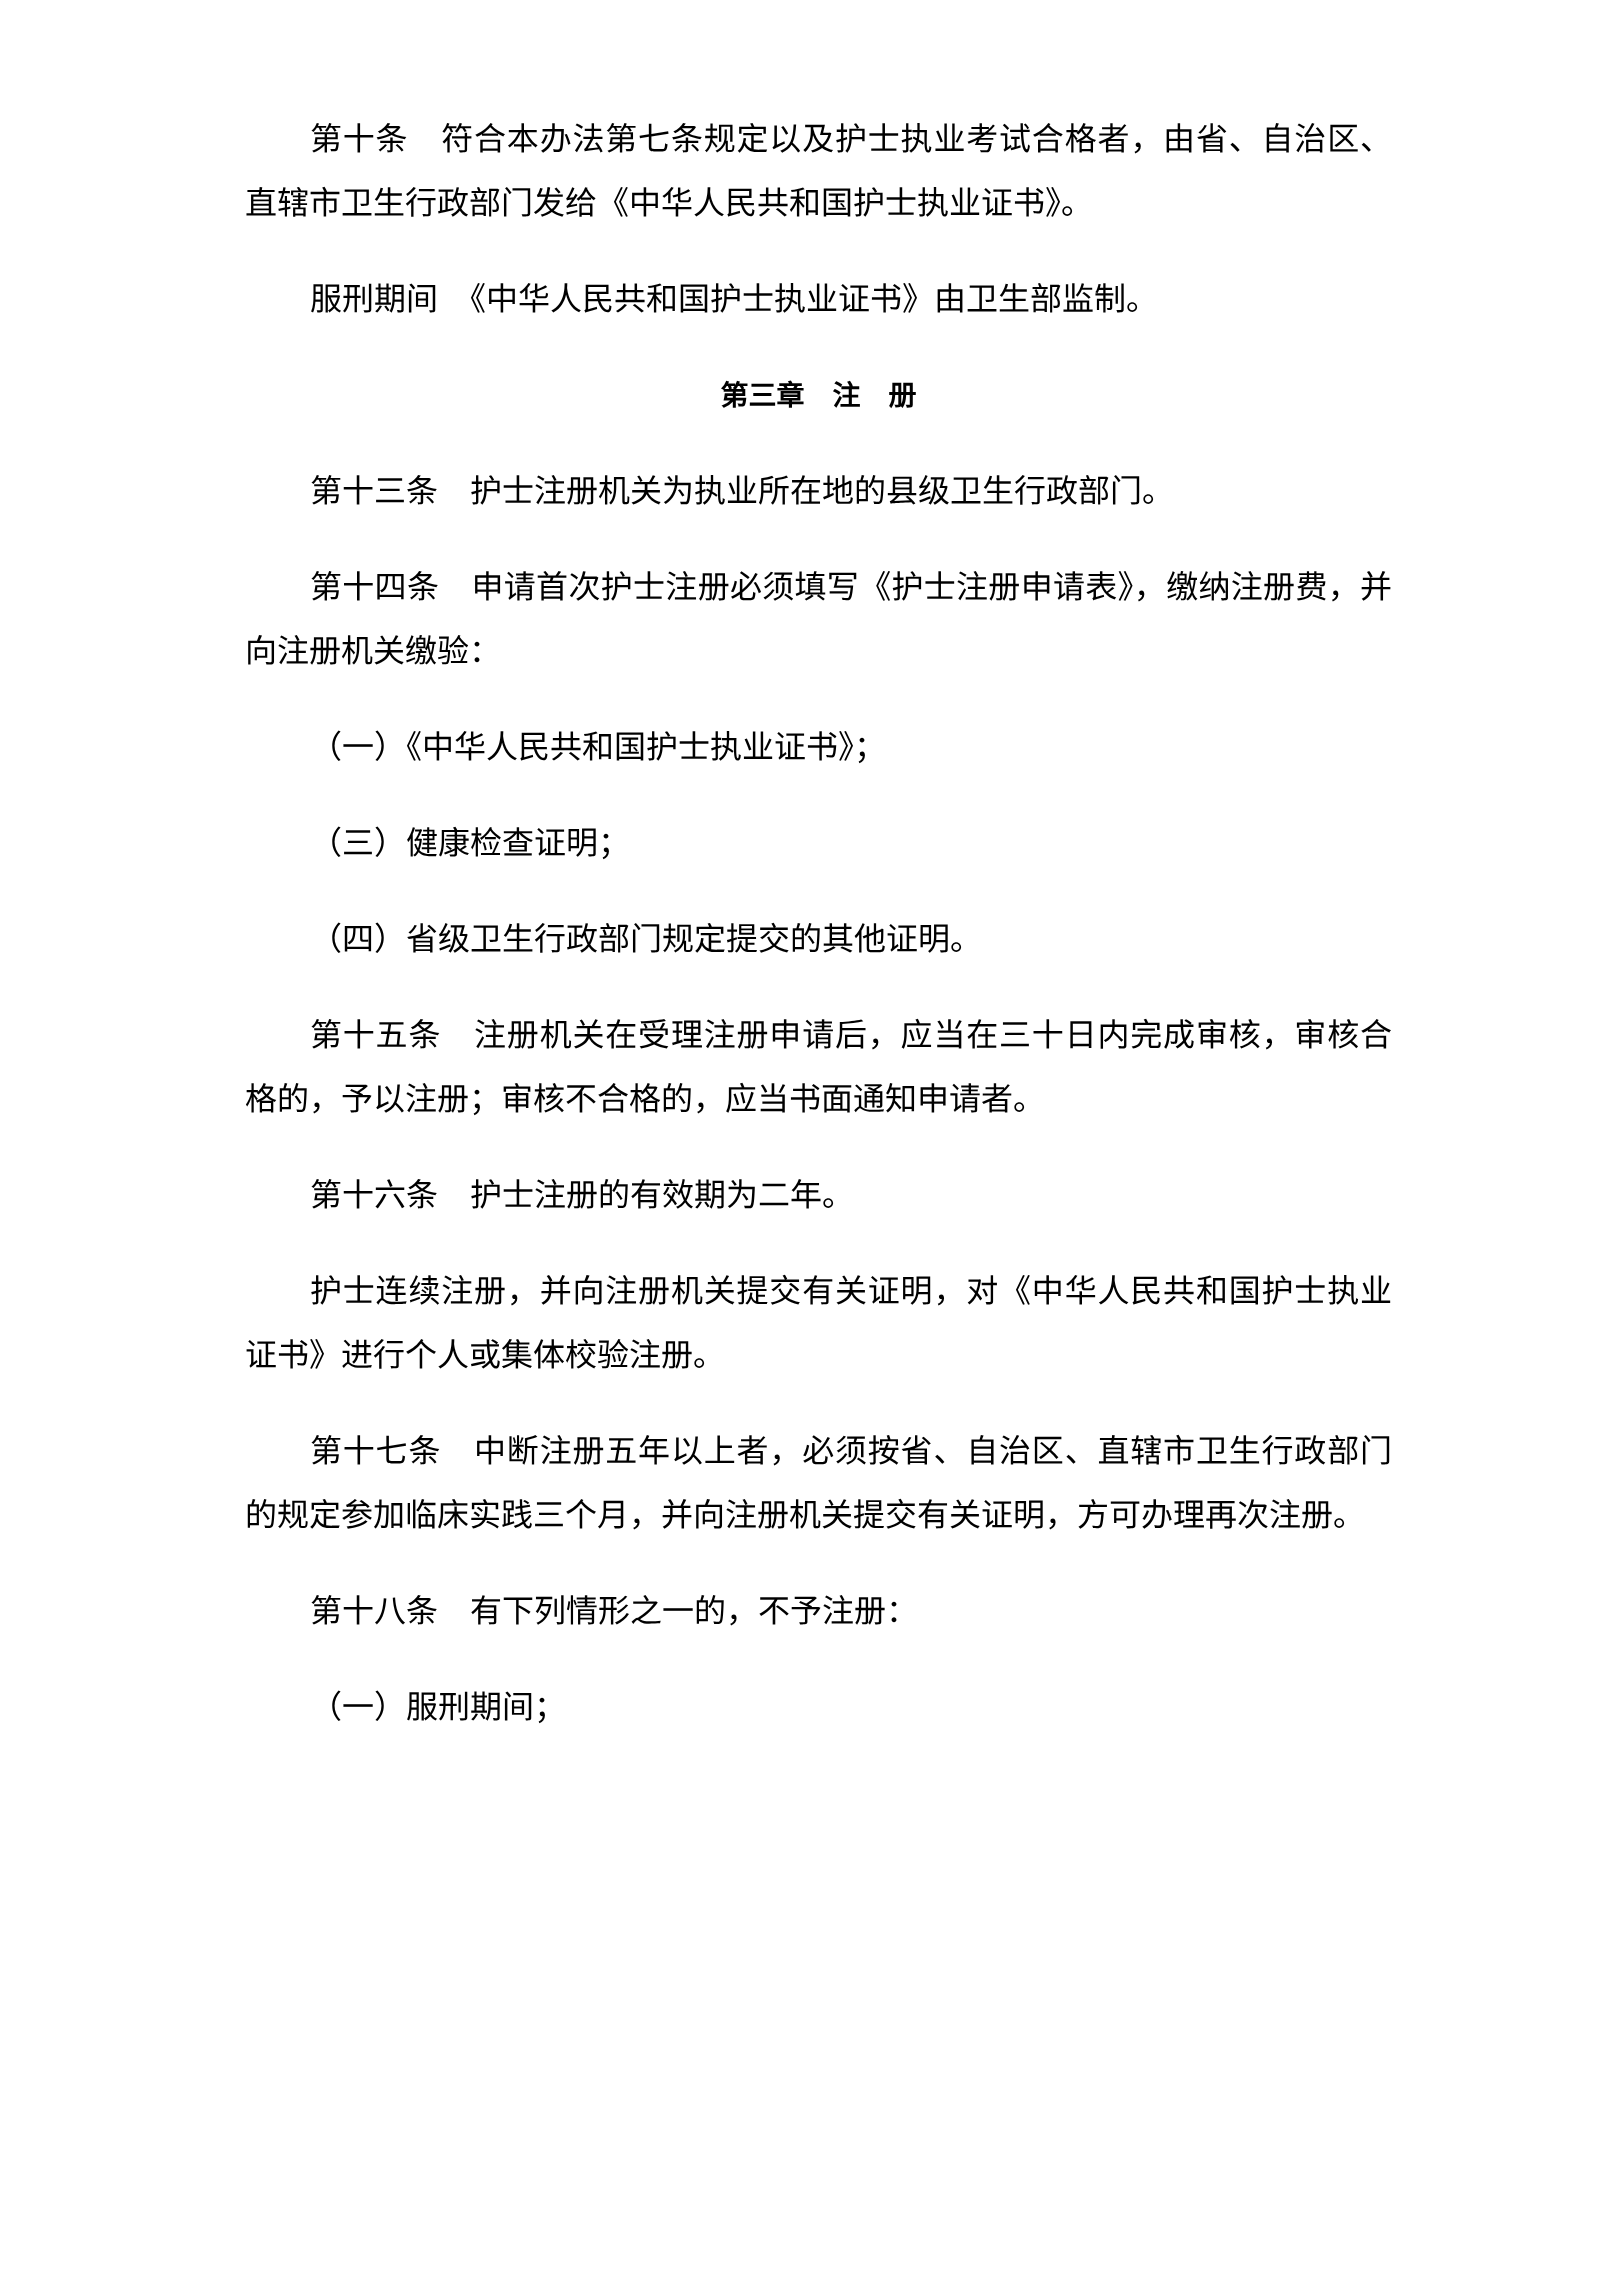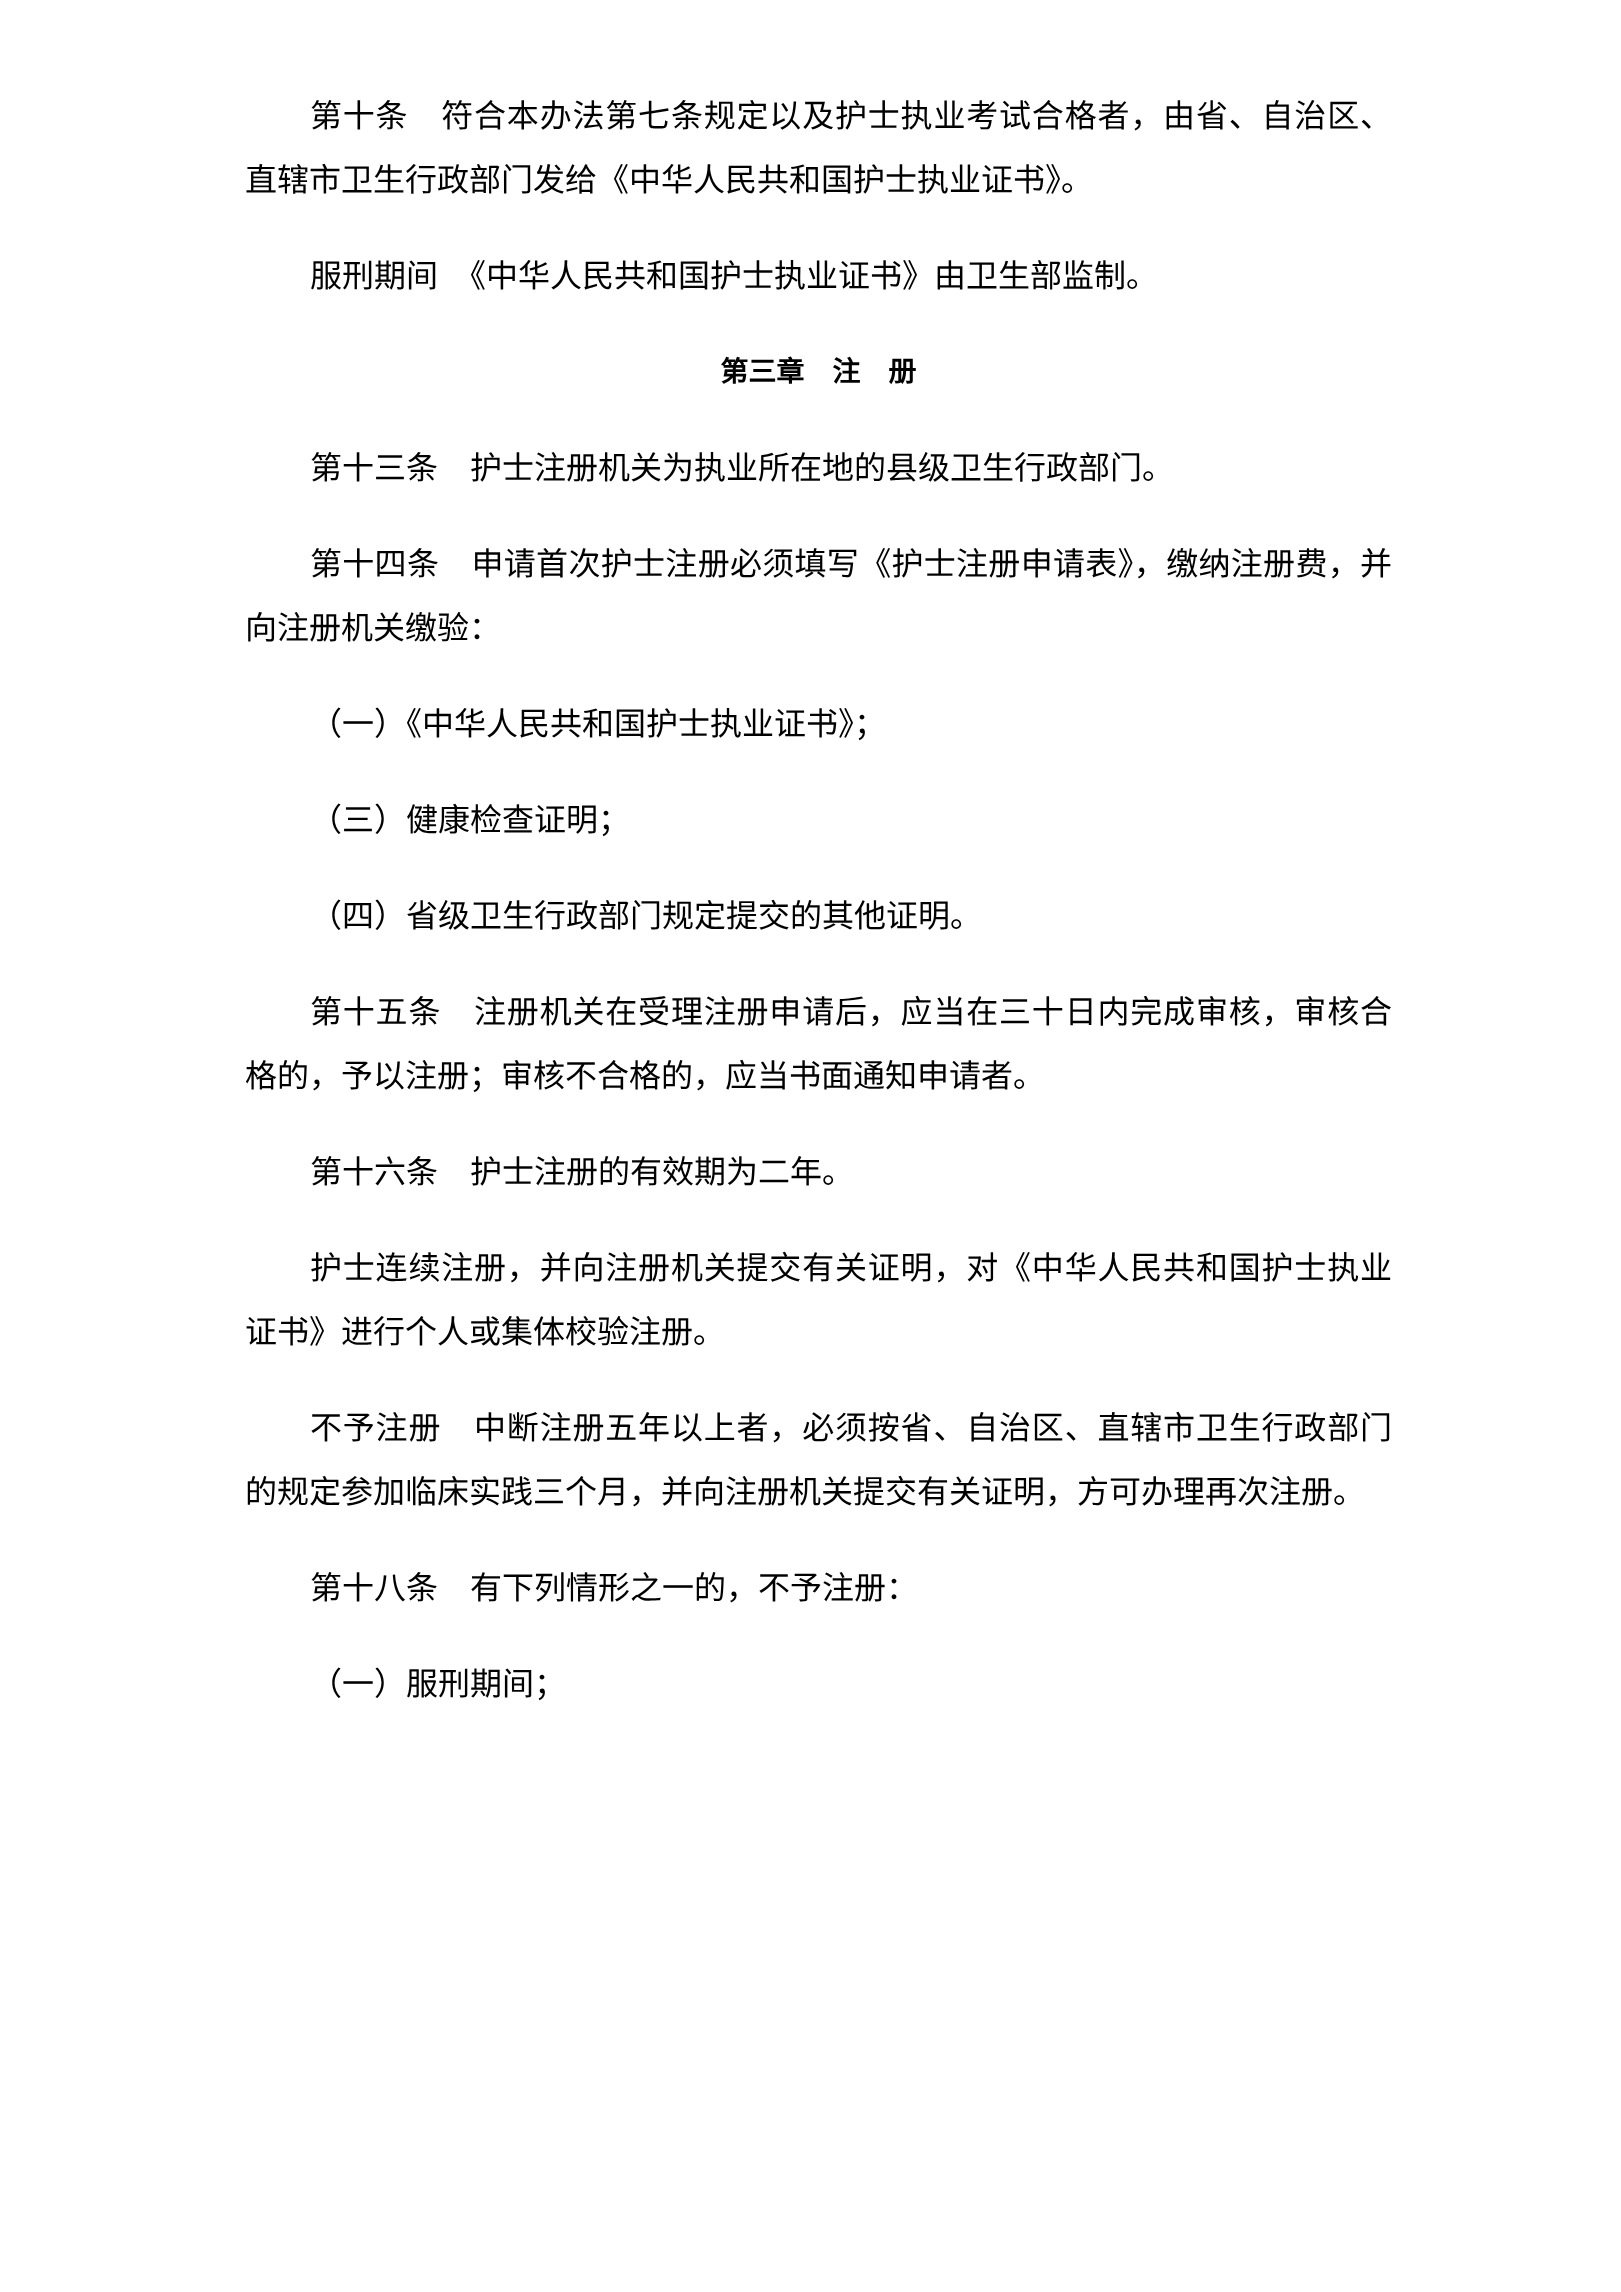--- a/index.html
+++ b/index.html
@@ -6,23 +6,23 @@
     margin: 0;
     padding: 0;
     background: #ffffff;
   }
   .page {
     position: relative;
     width: 1621px;
     height: 1808px;
     background: #ffffff;
     box-sizing: border-box;
-    padding: 84px 229px 0 245px;
+    padding: 110px 229px 0 245px;
     overflow: hidden;
-    font-family: Liberation Sans, sans-serif;
+    font-family: Liberation Mono, monospace;
     color: #000000;
   }
   .doc-body {
     width: 1147px;
   }
   p.body-para {
     font-size: 32px;
     line-height: 64px;
     margin: 0 0 32px 0;
     text-indent: 65px;
@@ -48,18 +48,18 @@
       <p class="body-para">服刑期间　《中华人民共和国护士执业证书》由卫生部监制。</p>
       <p class="chapter-heading">第三章　注　册</p>
       <p class="body-para">第十三条　护士注册机关为执业所在地的县级卫生行政部门。</p>
       <p class="body-para">第十四条　申请首次护士注册必须填写《护士注册申请表》，缴纳注册费，并向注册机关缴验：</p>
       <p class="body-para">（一）《中华人民共和国护士执业证书》；</p>
       <p class="body-para">（三）健康检查证明；</p>
       <p class="body-para">（四）省级卫生行政部门规定提交的其他证明。</p>
       <p class="body-para">第十五条　注册机关在受理注册申请后，应当在三十日内完成审核，审核合格的，予以注册；审核不合格的，应当书面通知申请者。</p>
       <p class="body-para">第十六条　护士注册的有效期为二年。</p>
       <p class="body-para">护士连续注册，并向注册机关提交有关证明，对《中华人民共和国护士执业证书》进行个人或集体校验注册。</p>
-      <p class="body-para">不予注册　中断注册五年以上者，必须按省、自治区、直辖市卫生行政部门的规定参加临床实践三个月，并向注册机关提交有关证明，方可办理再次注册。</p>
+      <p class="body-para">第十七条　中断注册五年以上者，必须按省、自治区、直辖市卫生行政部门的规定参加临床实践三个月，并向注册机关提交有关证明，方可办理再次注册。</p>
       <p class="body-para">第十八条　有下列情形之一的，不予注册：</p>
       <p class="body-para">（一）服刑期间；</p>
     </div>
 </div>
 
 
 </body></html>

